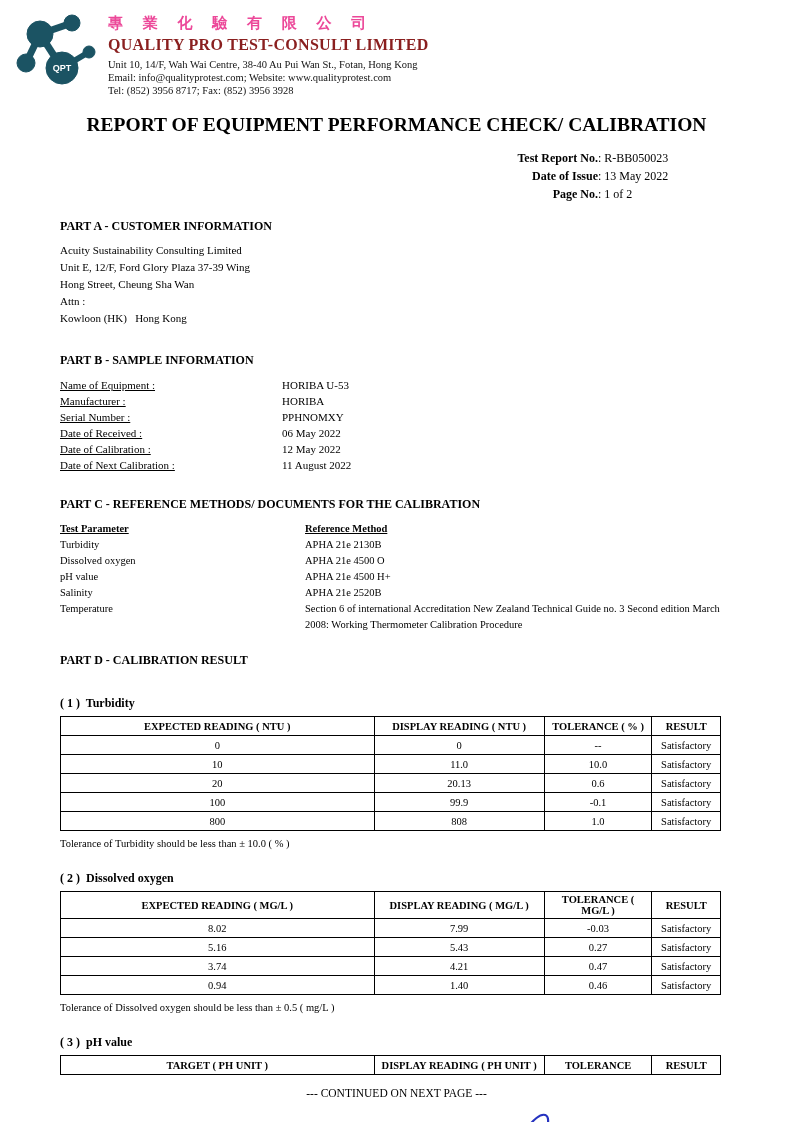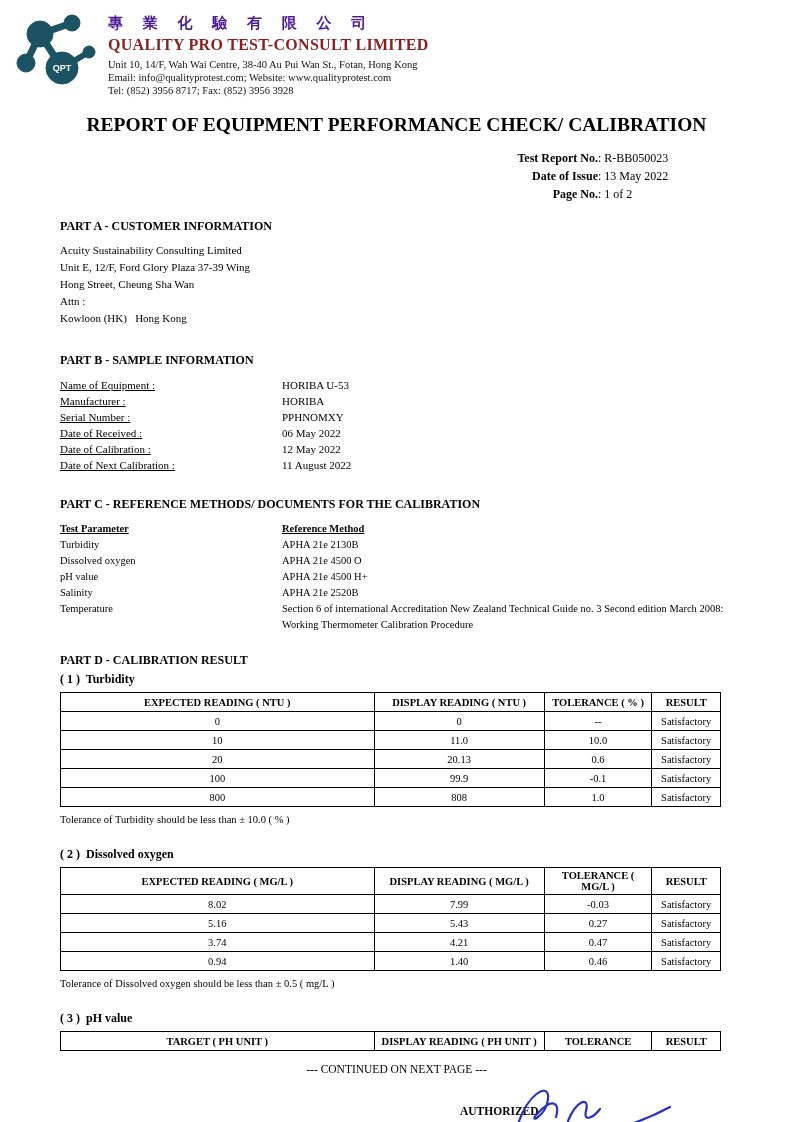--- a/index.html
+++ b/index.html
@@ -3,21 +3,21 @@
 <meta charset="utf-8">
 <style>
   html,body{margin:0;padding:0;background:#fff;}
   .page{width:793px;height:1122px;background:#fff;color:#000;
         font-family:"Liberation Serif",serif;position:relative;overflow:hidden;}
 
   
   .letterhead{display:flex;align-items:flex-start;padding:10px 0 0 10px;}
   .logo{width:92px;height:92px;flex:0 0 auto;}
   .lh-text{padding:4px 0 0 6px;}
-  .zh{color:#4c1d95;font-weight:bold;font-size:15px;letter-spacing:8px;white-space:pre;}
+  .zh{color:#ec4899;font-weight:bold;font-size:15px;letter-spacing:8px;white-space:pre;}
   .en{color:#8a1f1f;font-weight:bold;font-size:16px;margin-top:3px;letter-spacing:.3px;}
   .addr{font-size:10.5px;margin-top:2px;color:#111;}
   .mt5{margin-top:5px;}
 
   
   .title{font-size:19.5px;font-weight:bold;text-align:center;margin-top:12px;}
   .report-info{margin:10px 0 0 462px;font-size:12px;text-align:right;}
   .ri-row{display:flex;line-height:18px;}
   .ri-label{font-weight:bold;width:136px;}
 
@@ -28,27 +28,27 @@
   .pa-lines{margin-top:8px;font-size:11px;line-height:17px;}
   .pa-lines div{white-space:pre-wrap;}
 
   .pb{margin-top:26px;}
   .pb-rows{margin-top:9px;}
   .kv{display:flex;font-size:11px;line-height:16px;}
   .kv-label{width:222px;flex:0 0 auto;text-decoration:underline;}
 
   .pc{margin-top:24px;}
   .pc-table{margin-top:9px;font-size:10.5px;}
-  .pc-row{display:flex;line-height:16px;}
+  .pc-row{display:flex;line-height:16px;gap:23px;}
   .pc-param{width:222px;flex:0 0 auto;}
   .pc-method{flex:1;}
   .pc-head span{font-weight:bold;text-decoration:underline;}
 
   .pd{margin-top:20px;}
-  .cap{font-weight:bold;font-size:12px;margin-top:4px;white-space:pre-wrap;}
+  .cap{font-weight:bold;font-size:12px;margin-top:28px;white-space:pre-wrap;}
   .cap2{margin-top:22px;}
   table.cal{border-collapse:collapse;table-layout:fixed;width:661px;margin-top:5px;font-size:10.5px;}
   table.cal col.c1{width:47.5%;} table.cal col.c2{width:25.8%;}
   table.cal col.c3{width:16.3%;} table.cal col.c4{width:10.4%;}
   table.cal th,table.cal td{border:1px solid #000;text-align:center;padding:2px;height:14px;}
   table.cal th{font-weight:bold;}
   .note{font-size:10.5px;margin-top:7px;white-space:pre-wrap;}
 
   .continued{text-align:center;font-size:11.5px;margin-top:12px;}
 

